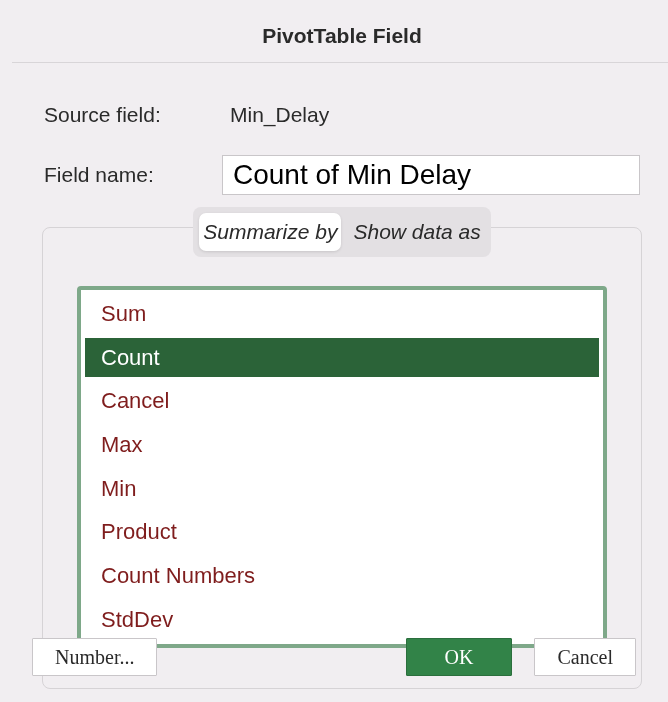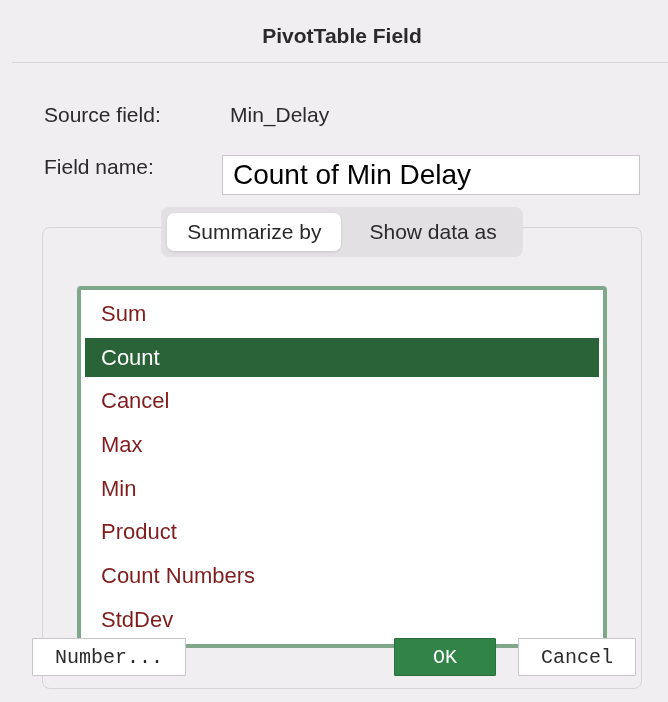--- a/index.html
+++ b/index.html
@@ -25,20 +25,21 @@
       border-bottom: 1px solid #d8d5d8;
       background: #f1eef1;
     }
     
     .content {
       padding: 28px 24px 0;
     }
     
     .field-row {
       display: flex;
+      align-items: center;
       margin-bottom: 20px;
     }
     
     .field-label {
       font-size: 21px;
       color: #2a2a2a;
       width: 170px;
       flex-shrink: 0;
     }
     
@@ -77,27 +78,28 @@
     
     .tabs {
       display: inline-flex;
       background: #e3e0e3;
       border-radius: 8px;
       padding: 2px;
     }
     
     .tab {
       font-size: 21px;
-      padding: 7px 20px;
+      padding: 7px 4px;
       border-radius: 7px;
       border: none;
       background: transparent;
       color: #2a2a2a;
       cursor: pointer;
       font-family: inherit;
+      font-style: italic;
     }
     
     .tab.active {
       background: #ffffff;
       box-shadow: 0 1px 3px rgba(0,0,0,0.12);
     }
     
     .listbox {
       border: 4px solid #7ea889;
       border-radius: 4px;
@@ -127,21 +129,21 @@
       align-items: center;
       gap: 14px;
     }
     
     .footer-spacer {
       flex: 1;
     }
     
     .btn {
       font-size: 20px;
-      font-family: Liberation Mono, monospace;
+      font-family: Liberation Serif, serif;
       padding: 6px 22px;
       border-radius: 1px;
       border: 1px solid #c9c6c9;
       background: #ffffff;
       color: #2a2a2a;
       cursor: pointer;
       min-height: 38px;
     }
     
     .btn-primary {

